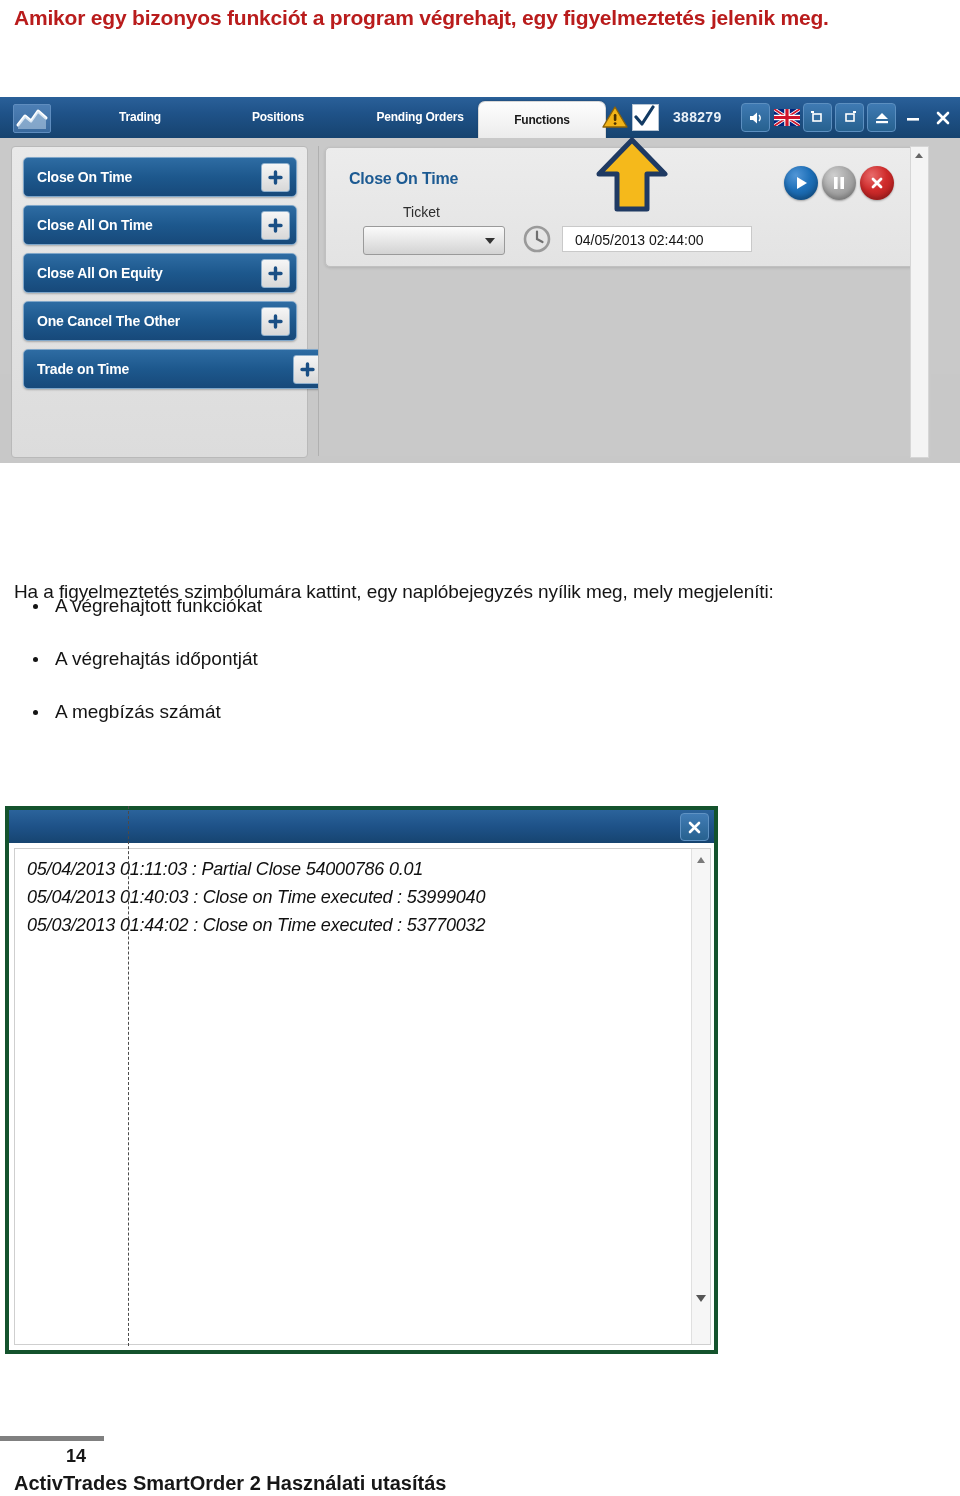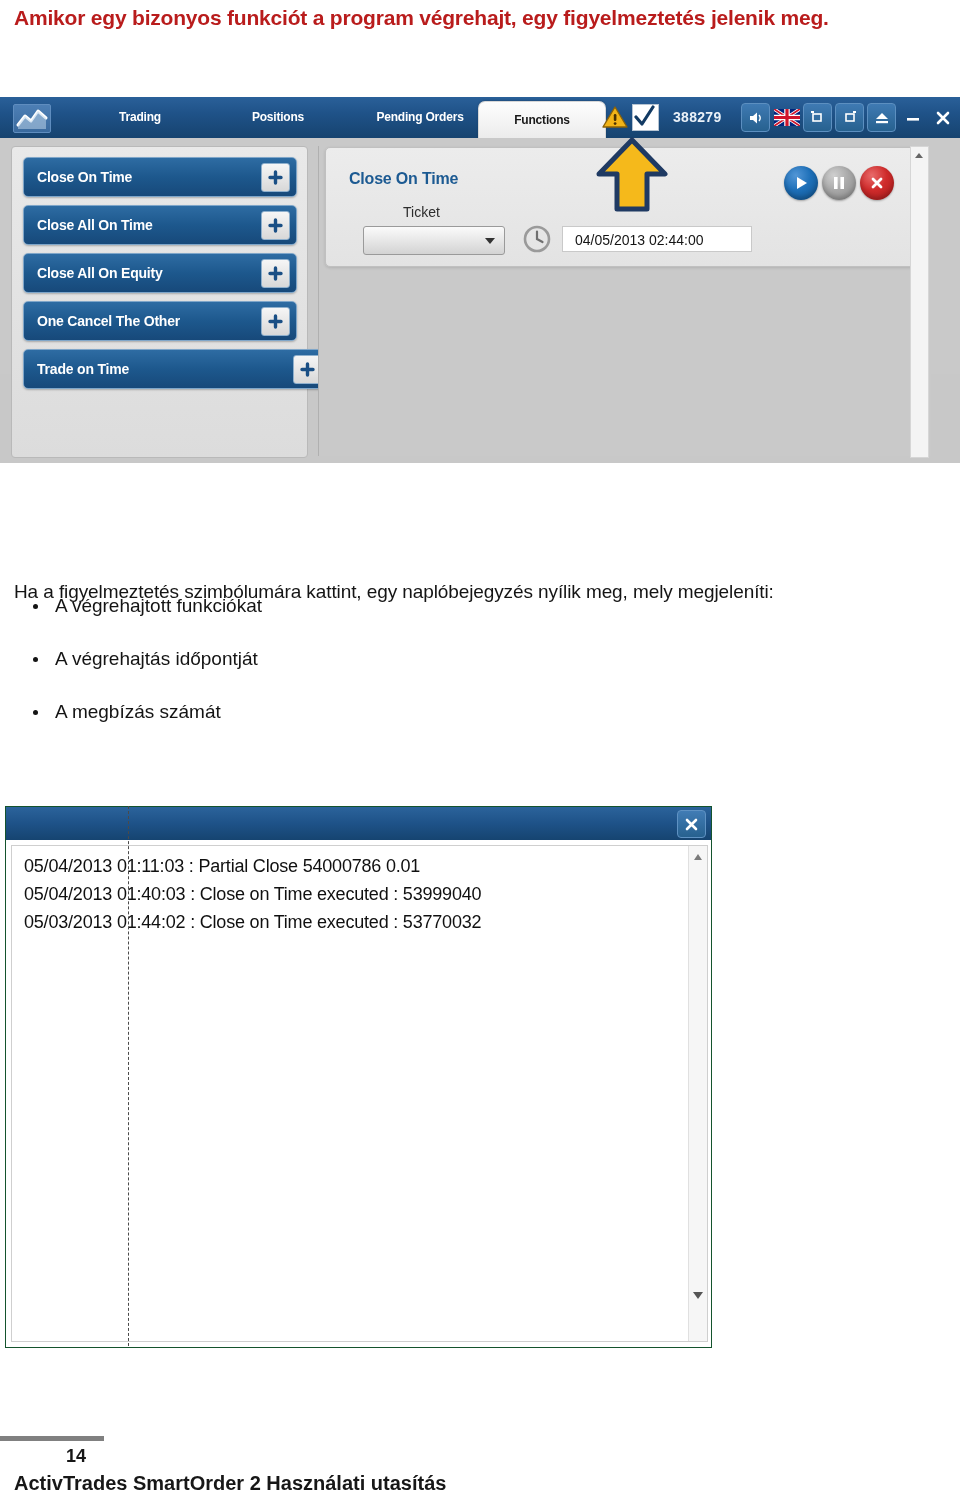--- a/index.html
+++ b/index.html
@@ -319,22 +319,23 @@
   }
 
   
   .log-shot {
     position: absolute;
     left: 5px;
     top: 806px;
     width: 705px;
     height: 540px;
     background: #ffffff;
-    border: 1px solid #14532d;
+    border: 4px solid #14532d;
     overflow: hidden;
+    font-style: italic;
   }
   .log-titlebar {
     position: absolute;
     left: 0; top: 0;
     width: 705px; height: 33px;
     background: linear-gradient(180deg, #2b639b 0%, #1e5288 50%, #164470 100%);
   }
   .log-close {
     position: absolute;
     right: 5px; top: 3px;

